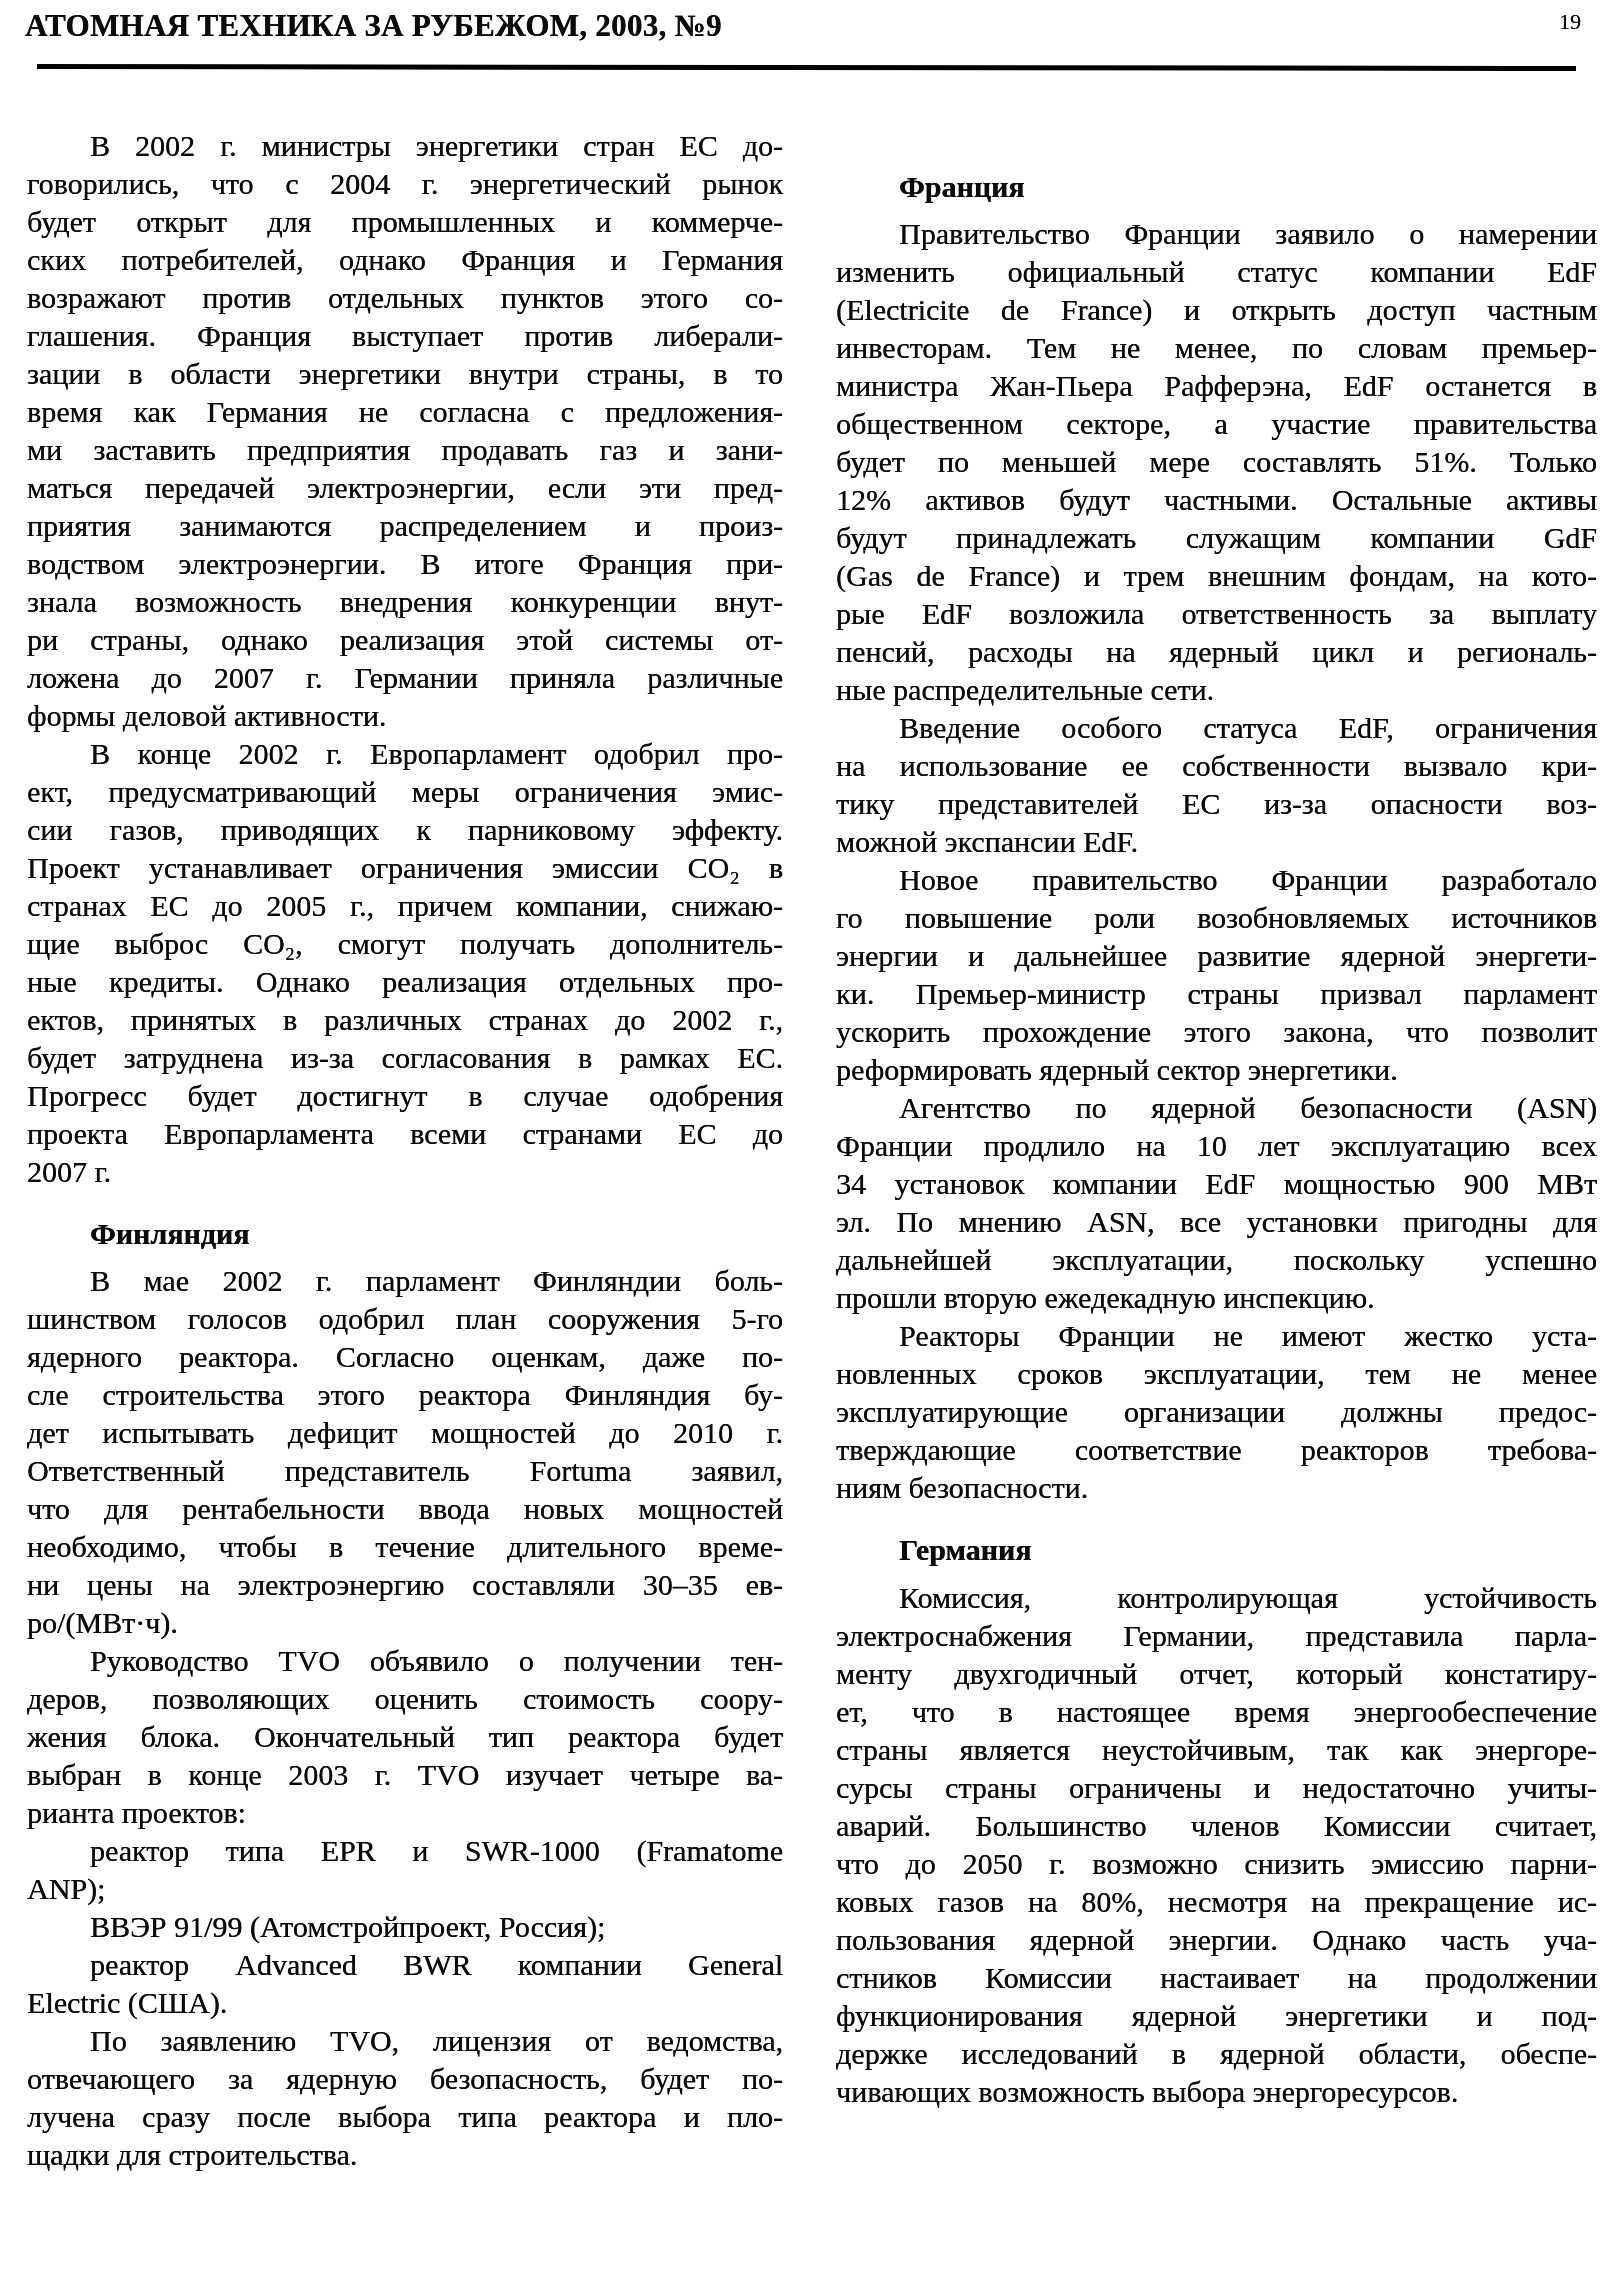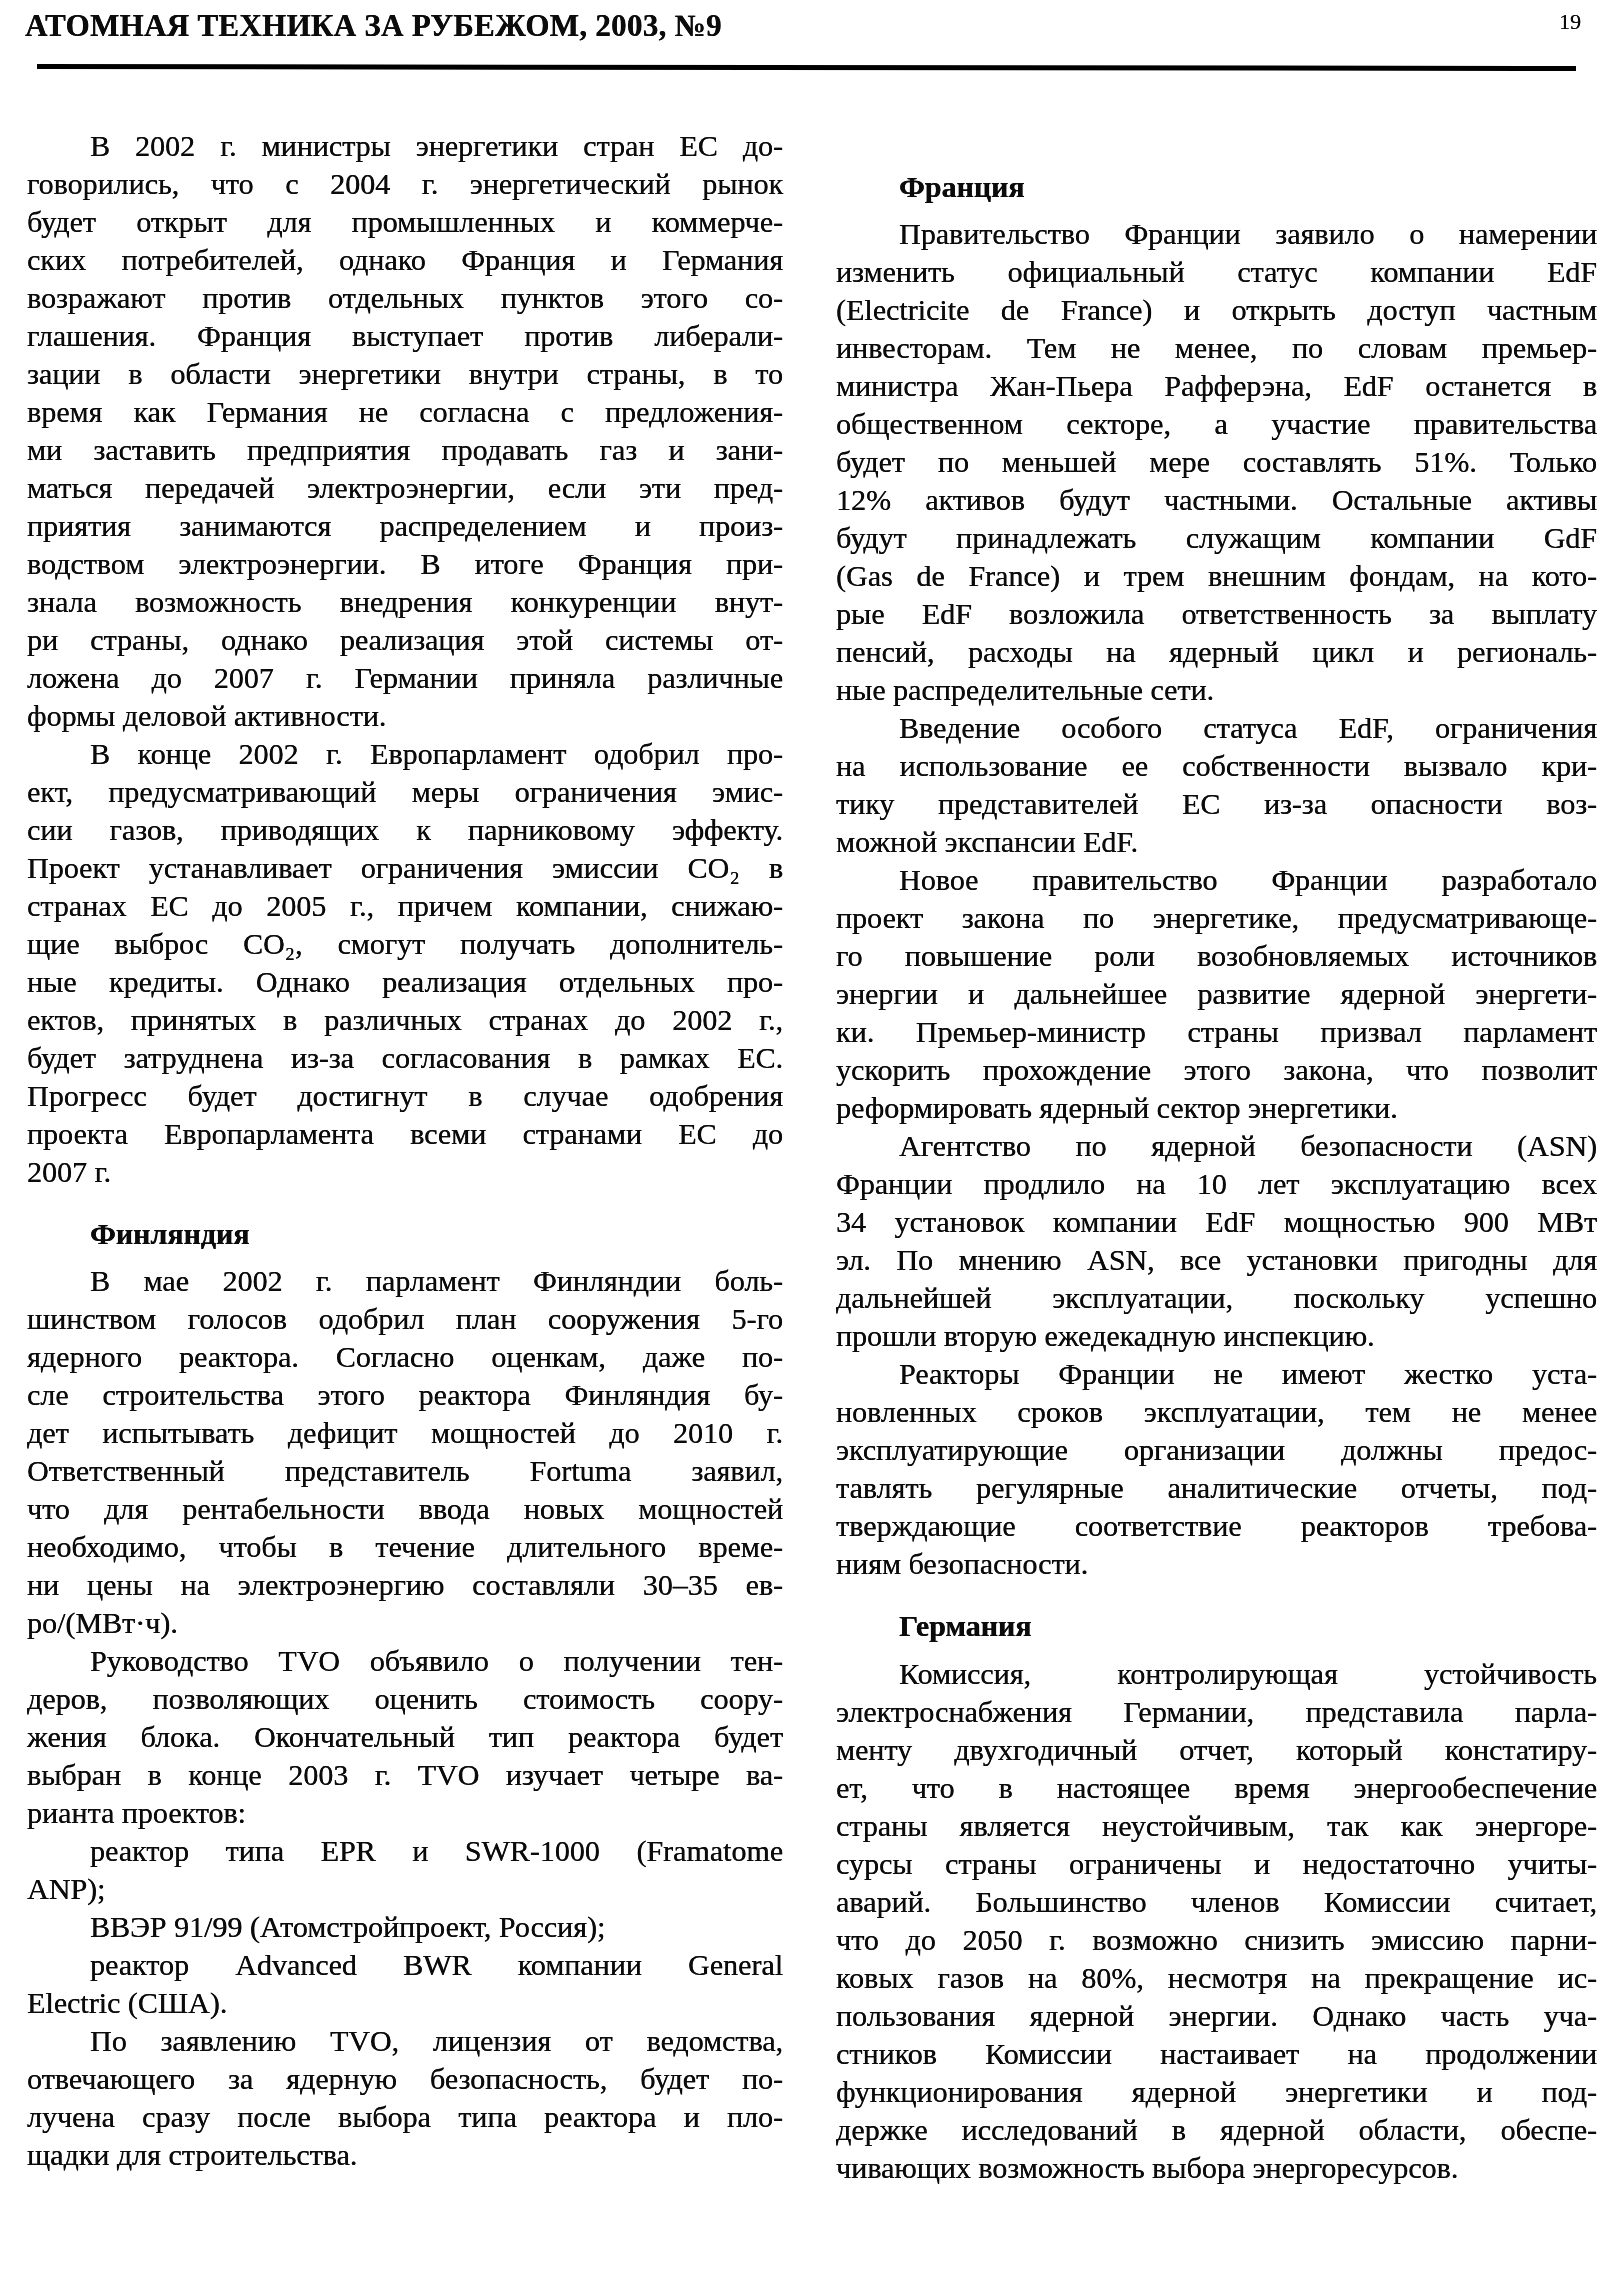--- a/index.html
+++ b/index.html
@@ -165,40 +165,38 @@
           <div class="line end">ные распределительные сети.</div>
         </div>
         <div class="para">
           <div class="line first">Введение особого статуса EdF, ограничения</div>
           <div class="line">на использование ее собственности вызвало кри-</div>
           <div class="line">тику представителей ЕС из-за опасности воз-</div>
           <div class="line end">можной экспансии EdF.</div>
         </div>
         <div class="para">
           <div class="line first">Новое правительство Франции разработало</div>
-          <div class="line">проект закона по энергетике, предусматривающе-</div>
           <div class="line">го повышение роли возобновляемых источников</div>
           <div class="line">энергии и дальнейшее развитие ядерной энергети-</div>
           <div class="line">ки. Премьер-министр страны призвал парламент</div>
           <div class="line">ускорить прохождение этого закона, что позволит</div>
           <div class="line end">реформировать ядерный сектор энергетики.</div>
         </div>
         <div class="para">
           <div class="line first">Агентство по ядерной безопасности (ASN)</div>
           <div class="line">Франции продлило на 10 лет эксплуатацию всех</div>
           <div class="line">34 установок компании EdF мощностью 900 МВт</div>
           <div class="line">эл. По мнению ASN, все установки пригодны для</div>
           <div class="line">дальнейшей эксплуатации, поскольку успешно</div>
           <div class="line end">прошли вторую ежедекадную инспекцию.</div>
         </div>
         <div class="para">
           <div class="line first">Реакторы Франции не имеют жестко уста-</div>
           <div class="line">новленных сроков эксплуатации, тем не менее</div>
           <div class="line">эксплуатирующие организации должны  предос-</div>
-          <div class="line">тавлять регулярные аналитические отчеты, под-</div>
           <div class="line">тверждающие соответствие реакторов требова-</div>
           <div class="line end">ниям безопасности.</div>
         </div>
       </section>
       <section class="section">
         <div class="heading">Германия</div>
         <div class="para">
           <div class="line first">Комиссия, контролирующая устойчивость</div>
           <div class="line">электроснабжения Германии, представила парла-</div>
           <div class="line">менту двухгодичный отчет, который констатиру-</div>

